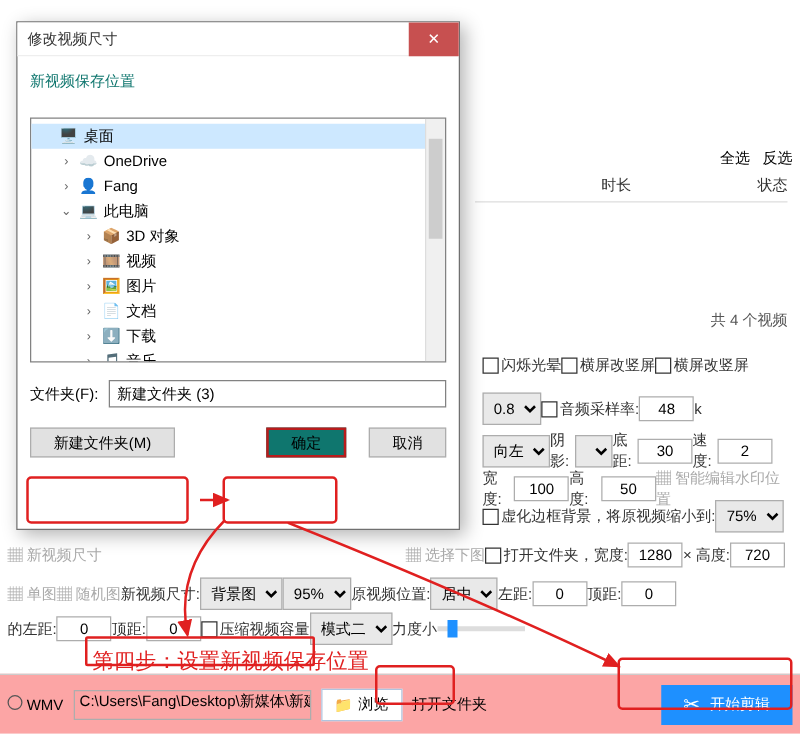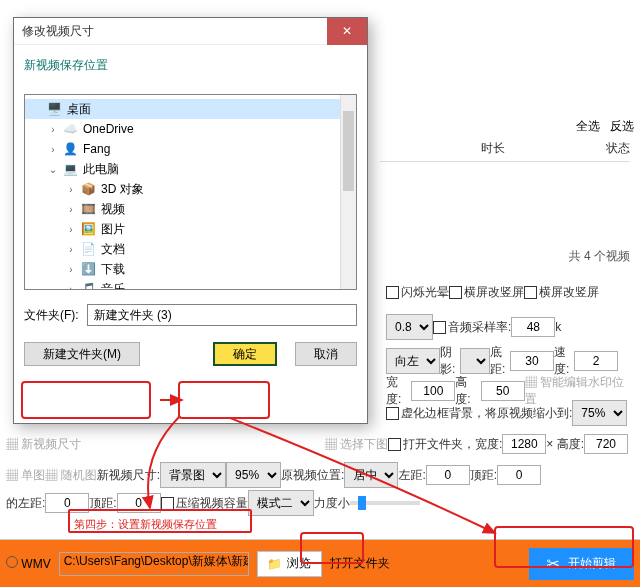--- a/index.html
+++ b/index.html
@@ -32,25 +32,25 @@
 .tree-item .ic{width:16px;height:16px;margin:0 4px;display:inline-flex;align-items:center;justify-content:center;font-size:12px}
 .tree-item .lbl{color:#000}
 .tree-item.sel{background:#cde8ff}
 .in1{padding-left:22px}.in2{padding-left:40px}
 .scroll{position:absolute;top:0;right:0;bottom:0;width:16px;background:#f0f0f0;border-left:1px solid #ddd}
 .scroll::before{content:"";position:absolute;left:2px;right:2px;top:16px;height:80px;background:#cdcdcd}
 .folderrow{display:flex;align-items:center;padding:14px 10px 0;gap:8px}
 .folderrow input{flex:1;height:22px;border:1px solid #828282;padding:0 6px}
 .btnrow{display:flex;padding:16px 10px 0;gap:18px}
 .dbtn{height:24px;border:1px solid #adadad;background:#e1e1e1;padding:0 18px;display:flex;align-items:center;cursor:pointer}
-.dbtn.primary{border:2px solid #14532d;background:#fde047}
+.dbtn.primary{border:2px solid #b91c1c;background:#0f766e}
 .hl{position:absolute;border:2px solid #e02020;border-radius:4px;pointer-events:none}
-.note{position:absolute;top:517px;left:74px;color:#e02020;font-size:11px}
+.note{position:absolute;top:517px;left:74px;color:#e02020;font-size:17px}
 .arrowsvg{position:absolute;pointer-events:none}
-.bottom{position:absolute;left:0;right:0;bottom:0;height:48px;border-top:1px solid #ccc;display:flex;align-items:center;padding:0 6px;gap:8px;background:#f97316}
+.bottom{position:absolute;left:0;right:0;bottom:0;height:48px;border-top:1px solid #ccc;display:flex;align-items:center;padding:0 6px;gap:8px;background:#fca5a5}
 .radio{width:12px;height:12px;border:1px solid #555;border-radius:50%;display:inline-block}
 .pathbox{width:190px;height:24px;border:1px solid #adadad;padding:0 4px;white-space:nowrap;overflow:hidden}
 .browse{height:26px;border:1px solid #b0c4de;background:#fff;display:flex;align-items:center;gap:4px;padding:0 10px;cursor:pointer}
 .startbtn{height:32px;background:#1e90ff;color:#fff;display:flex;align-items:center;gap:8px;padding:0 18px;cursor:pointer}
 .startbtn .scis{font-size:16px}
 .disabled{color:#aaa}
 .slider{width:70px;height:4px;background:#ddd;position:relative;display:inline-block}
 .slider::after{content:"";position:absolute;top:-5px;left:8px;width:8px;height:14px;background:#1e90ff}
 </style>
 </head>

